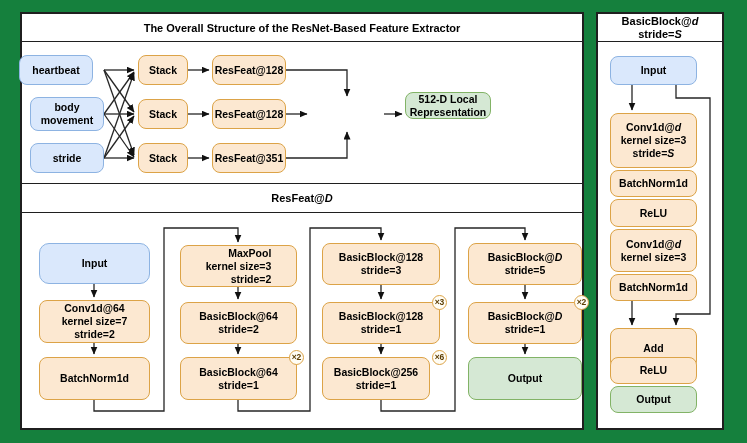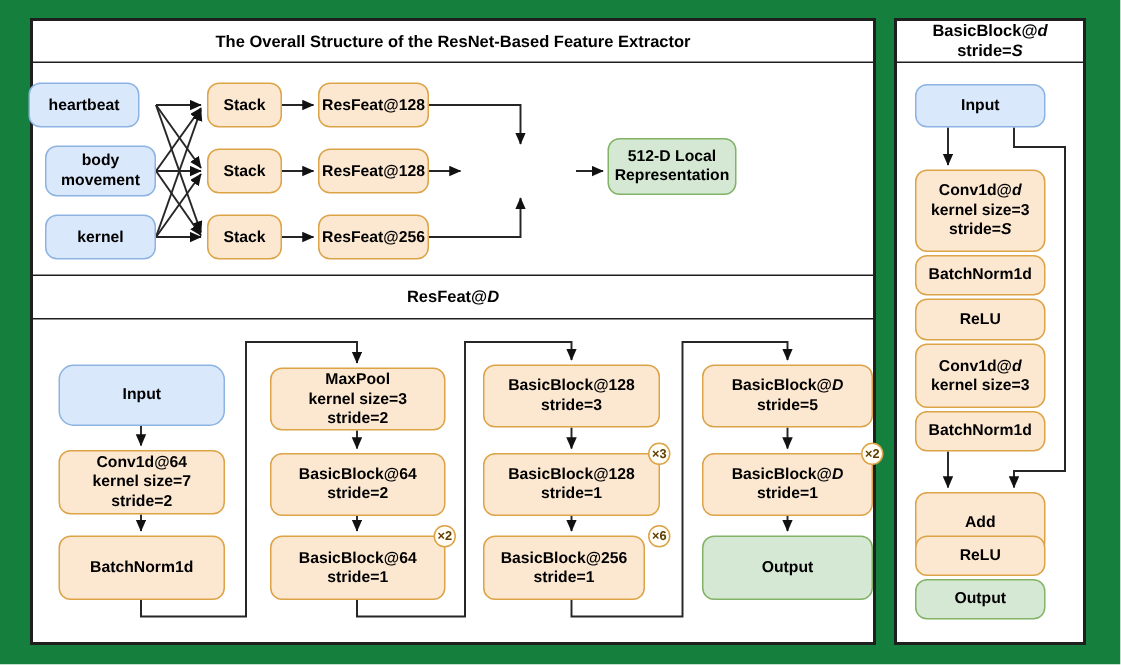--- a/index.html
+++ b/index.html
@@ -100,58 +100,58 @@
     </g>
   </svg>
 
   <div class="node blue" style="left:19px;top:55px;width:74px;height:30px;">
       <span>heartbeat</span>
     </div>
   <div class="node blue" style="left:30px;top:97px;width:74px;height:34px;">
       <span>body<br>movement</span>
     </div>
   <div class="node blue" style="left:30px;top:143px;width:74px;height:30px;">
-      <span>kernel</span>
+      <span>stride</span>
     </div>
 
   <div class="node orange" style="left:138px;top:55px;width:50px;height:30px;">
       <span>Stack</span>
     </div>
   <div class="node orange" style="left:138px;top:99px;width:50px;height:30px;">
       <span>Stack</span>
     </div>
   <div class="node orange" style="left:138px;top:143px;width:50px;height:30px;">
       <span>Stack</span>
     </div>
 
   <div class="node orange" style="left:212px;top:55px;width:74px;height:30px;">
       <span>ResFeat@128</span>
     </div>
   <div class="node orange" style="left:212px;top:99px;width:74px;height:30px;">
       <span>ResFeat@128</span>
     </div>
   <div class="node orange" style="left:212px;top:143px;width:74px;height:30px;">
-      <span>ResFeat@256</span>
-    </div>
-
-  <div class="node green" style="left:405px;top:92px;width:86px;height:38px;">
+      <span>ResFeat@351</span>
+    </div>
+
+  <div class="node green" style="left:405px;top:92px;width:86px;height:27px;">
       <span>512-D Local<br>Representation</span>
     </div>
 
   <div class="node blue r10" style="left:39px;top:243px;width:111px;height:41px;">
       <span>Input</span>
     </div>
   <div class="node orange" style="left:39px;top:300px;width:111px;height:43px;">
       <span>Conv1d@64<br>kernel size=7<br>stride=2</span>
     </div>
   <div class="node orange" style="left:39px;top:357px;width:111px;height:43px;">
       <span>BatchNorm1d</span>
     </div>
 
-  <div class="node orange" style="left:180px;top:245px;width:117px;height:42px;">
+  <div class="node orange" style="left:180px;top:245px;width:117px;height:42px;text-align:right;">
       <span>MaxPool<br>kernel size=3<br>stride=2</span>
     </div>
   <div class="node orange" style="left:180px;top:302px;width:117px;height:42px;">
       <span>BasicBlock@64<br>stride=2</span>
     </div>
   <div class="node orange" style="left:180px;top:357px;width:117px;height:43px;">
       <span>BasicBlock@64<br>stride=1</span>
     </div>
   <div class="badge" style="left:289px;top:350px;">×2</div>
 

